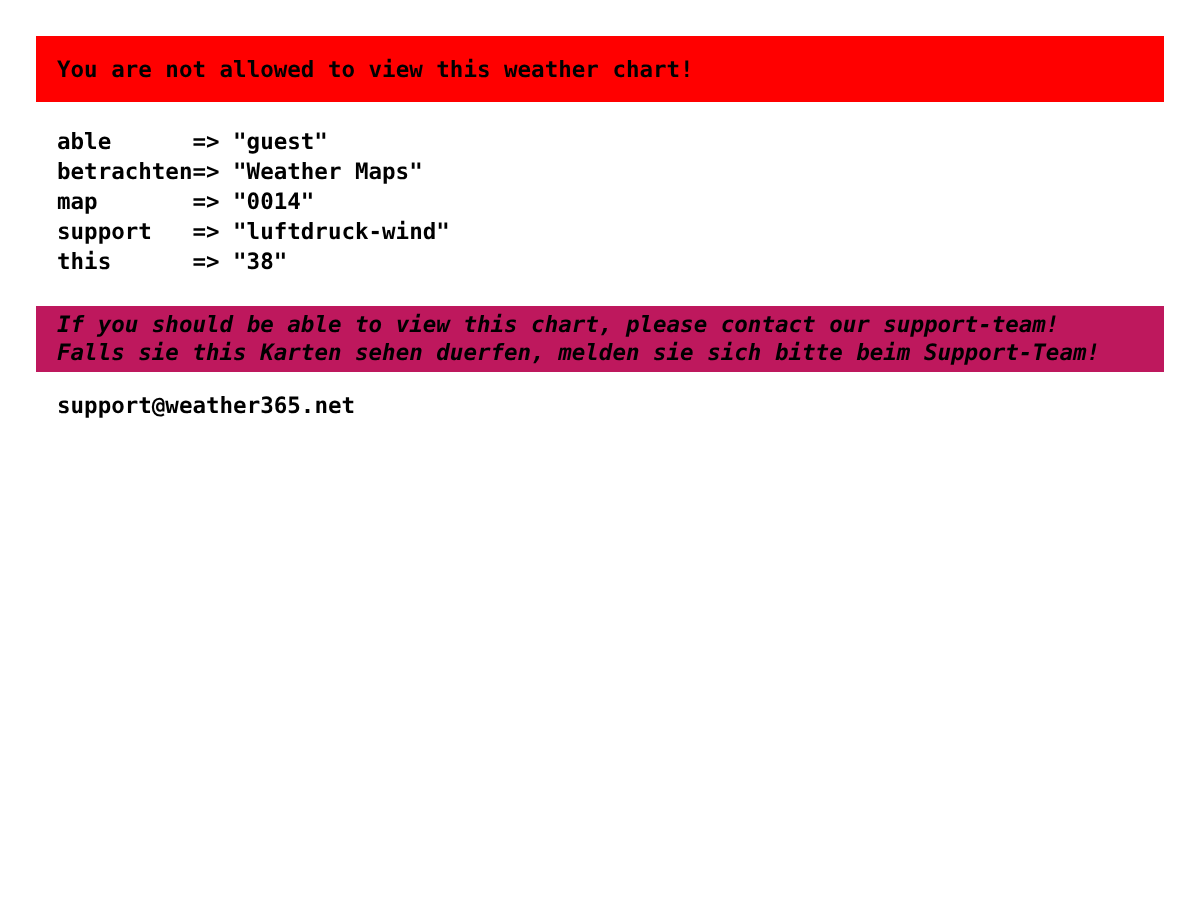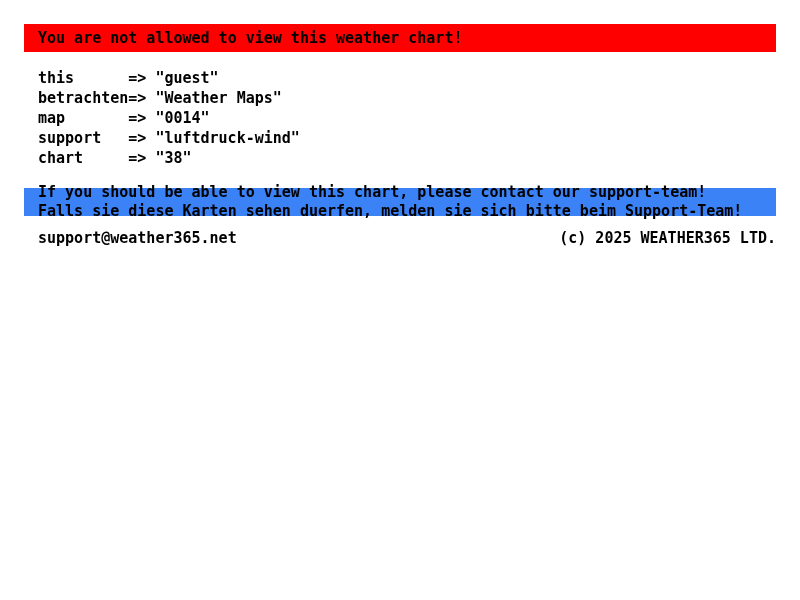--- a/index.html
+++ b/index.html
@@ -11,30 +11,30 @@
     background: #ffffff;
     font-family: "DejaVu Sans Mono", "Liberation Mono", monospace;
     font-weight: bold;
     font-size: 15px;
     color: #000000;
   }
   .banner {
     margin-left: 24px;
     margin-right: 24px;
     width: 752px;
-    height: 28px;
+    height: 44px;
     padding: 0 14px;
     display: flex;
     flex-direction: column;
     justify-content: center;
     line-height: 19px;
     white-space: pre;
   }
   .banner-error { background: #ff0000; margin-top: 24px; }
-  .banner-info  { background: #3b82f6; margin-top: 20px; }
+  .banner-info  { background: #be185d; margin-top: 20px; font-style: italic; }
   .params {
     margin: 16px 24px 0 38px;
     line-height: 20px;
   }
   .kv-row { display: flex; white-space: pre; }
   .kv-key { display: inline-block; width: 10ch; }
   .kv-arrow { margin-right: 1ch; }
   .footer {
     margin: 12px 24px 11px 38px;
     display: flex;
@@ -45,37 +45,36 @@
 </style>
 </head>
 <body>
 
 <div class="banner banner-error">
   <div>You are not allowed to view this weather chart!</div>
 </div>
 
 <div class="params">
   <div class="kv-row">
-    <span class="kv-key">this</span><span class="kv-arrow">=&gt;</span><span class="kv-value">"guest"</span>
+    <span class="kv-key">able</span><span class="kv-arrow">=&gt;</span><span class="kv-value">"guest"</span>
   </div>
   <div class="kv-row">
     <span class="kv-key">betrachten</span><span class="kv-arrow">=&gt;</span><span class="kv-value">"Weather Maps"</span>
   </div>
   <div class="kv-row">
     <span class="kv-key">map</span><span class="kv-arrow">=&gt;</span><span class="kv-value">"0014"</span>
   </div>
   <div class="kv-row">
     <span class="kv-key">support</span><span class="kv-arrow">=&gt;</span><span class="kv-value">"luftdruck-wind"</span>
   </div>
   <div class="kv-row">
-    <span class="kv-key">chart</span><span class="kv-arrow">=&gt;</span><span class="kv-value">"38"</span>
+    <span class="kv-key">this</span><span class="kv-arrow">=&gt;</span><span class="kv-value">"38"</span>
   </div>
 </div>
 
 <div class="banner banner-info">
   <div>If you should be able to view this chart, please contact our support-team!</div>
-  <div>Falls sie diese Karten sehen duerfen, melden sie sich bitte beim Support-Team!</div>
+  <div>Falls sie this Karten sehen duerfen, melden sie sich bitte beim Support-Team!</div>
 </div>
 
 <div class="footer">
   <span>support@weather365.net</span>
-  <span>(c) 2025 WEATHER365 LTD.</span>
 </div>
 
 </body></html>

